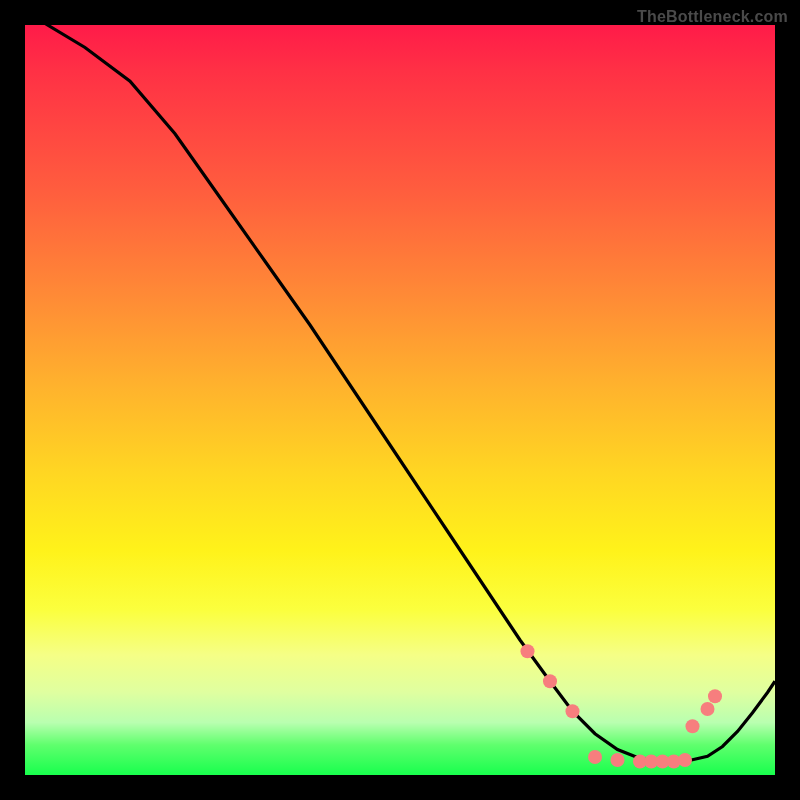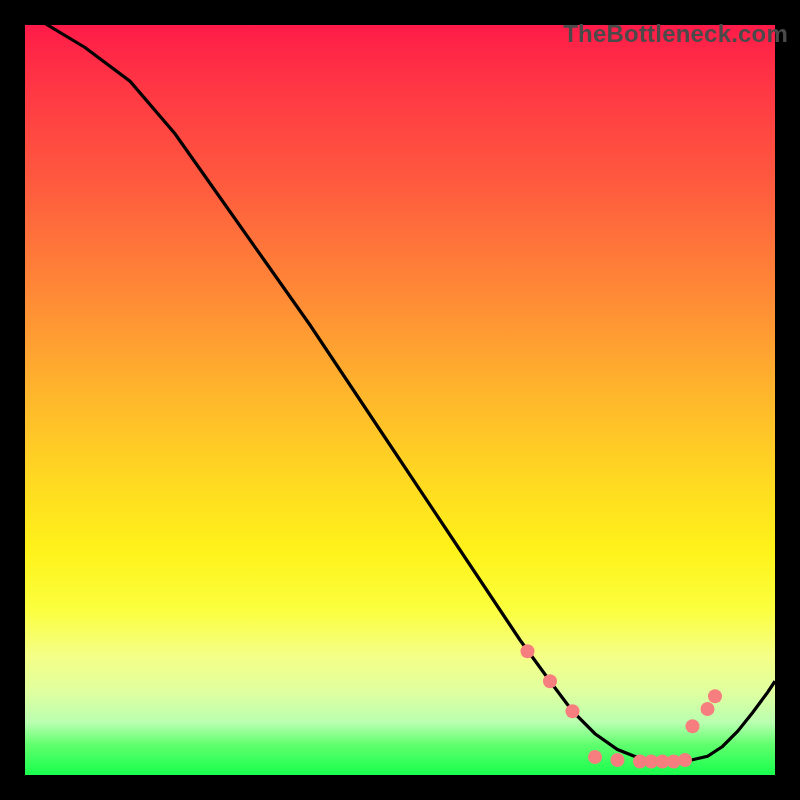--- a/index.html
+++ b/index.html
@@ -43,24 +43,24 @@
   }
   .plot-svg {
     position: absolute;
     left: 0;
     top: 0;
     width: 750px;
     height: 750px;
   }
   .watermark {
     position: absolute;
-    top: 20px;
+    top: 8px;
     right: 12px;
     color: #4a4a4a;
-    font-size: 24px;
+    font-size: 16px;
     font-weight: 600;
     letter-spacing: 0.2px;
   }
 </style>
 </head>
 <body>
 
 <div class="frame">
   <div class="plot-area">
     <svg class="plot-svg" viewBox="0 0 750 750" preserveAspectRatio="none">

